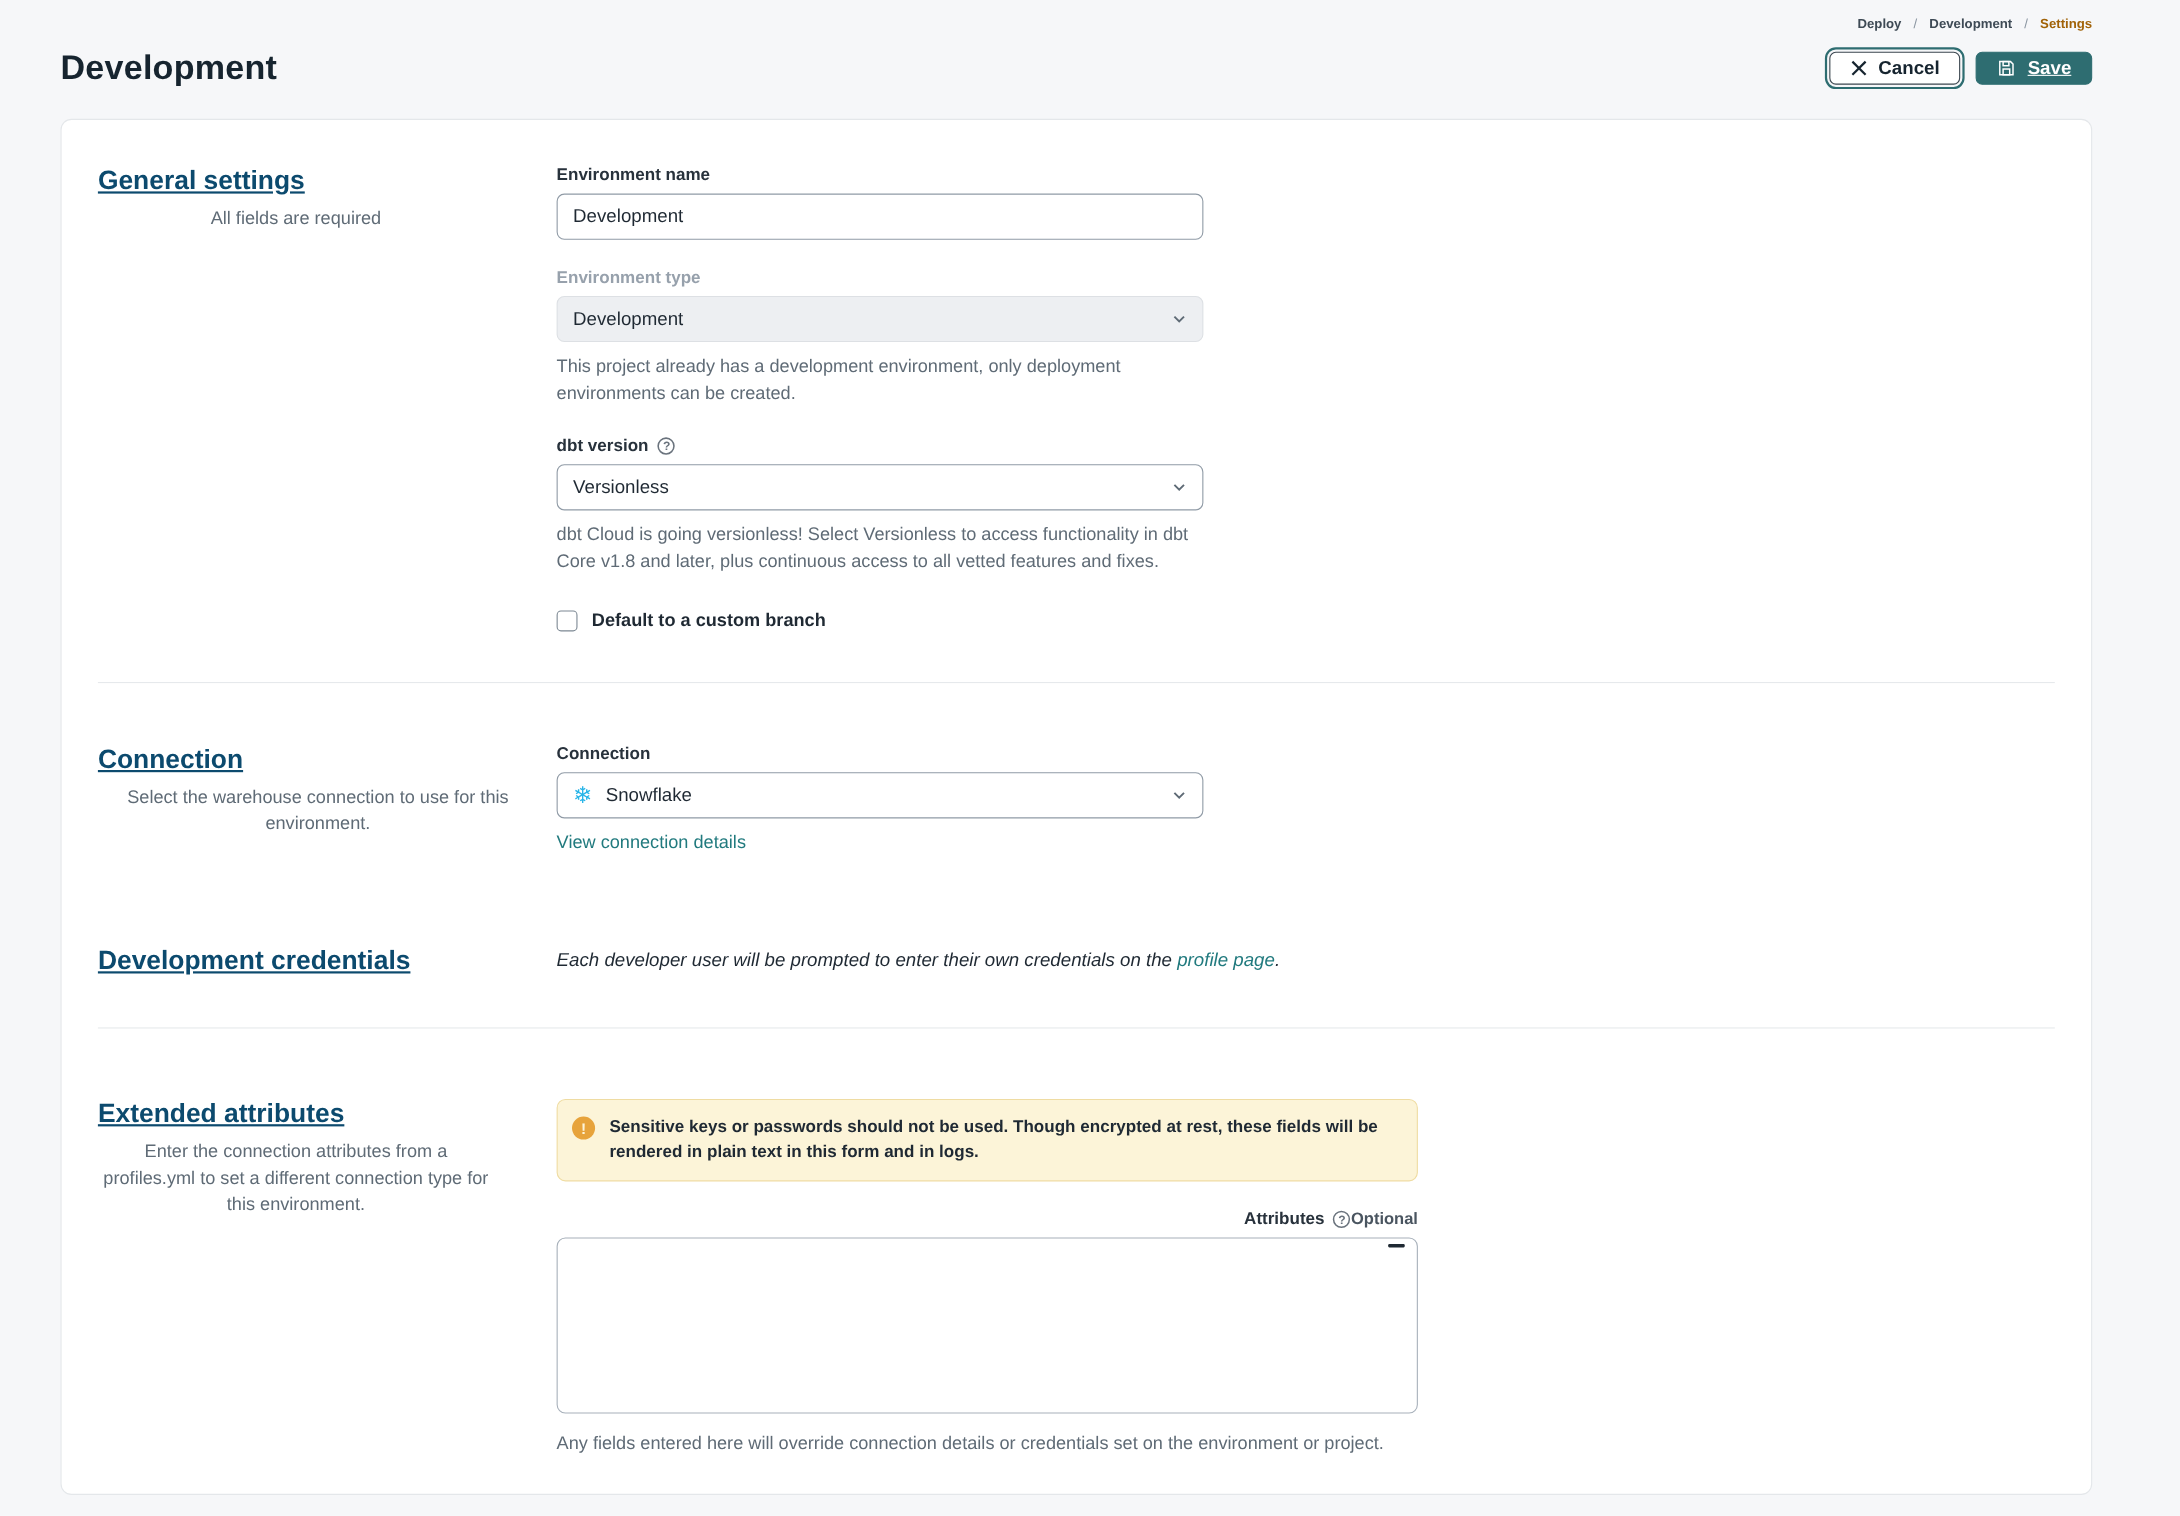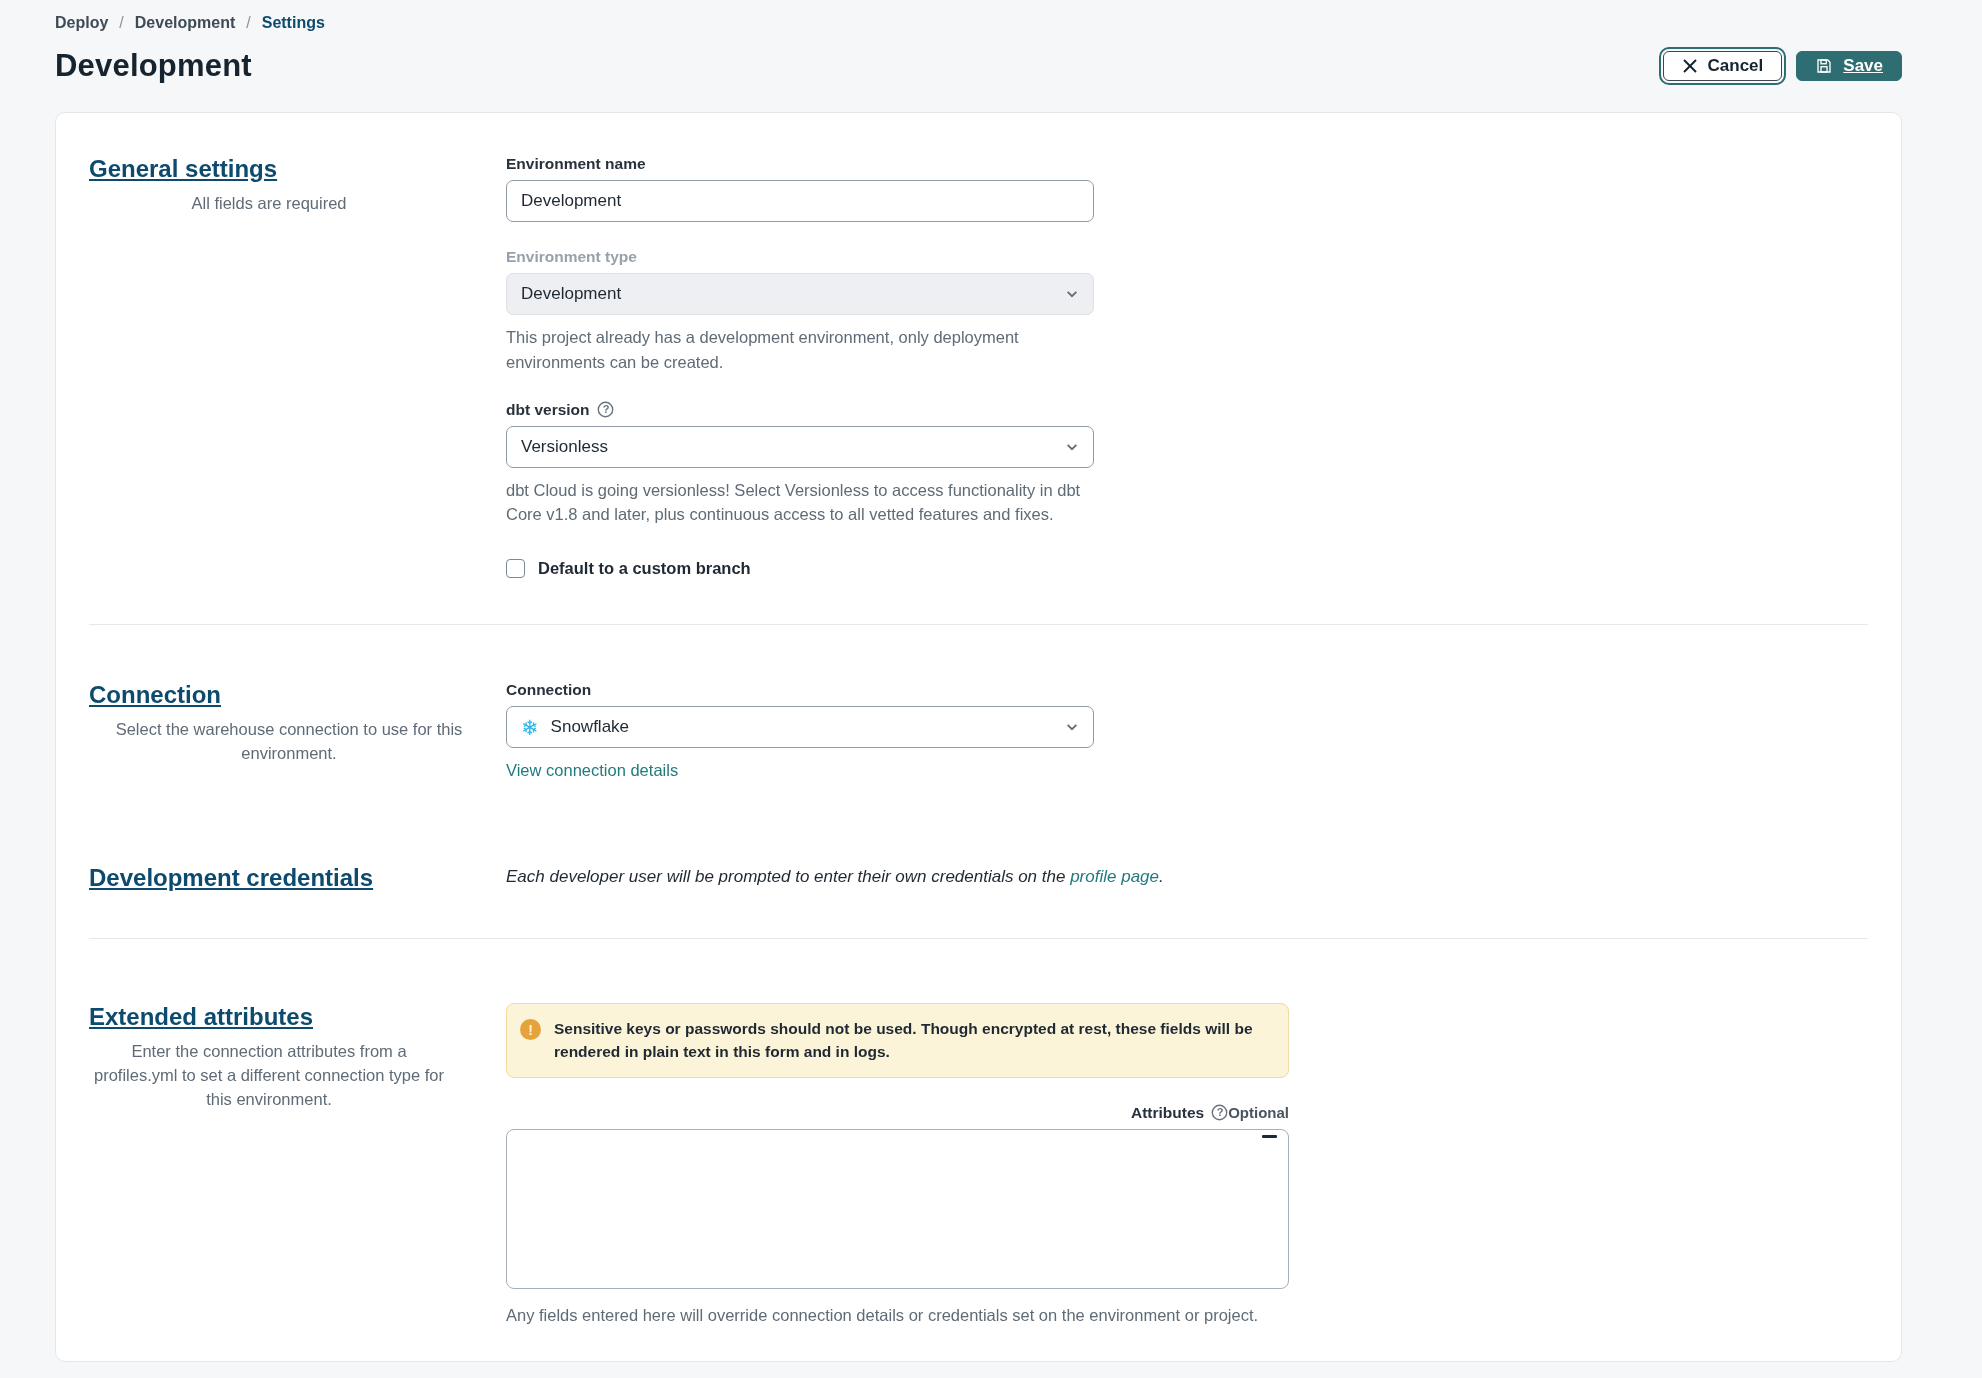--- a/index.html
+++ b/index.html
@@ -7,24 +7,24 @@
   body {
     height: 1378px;
     overflow: hidden;
     background: #f6f7f9;
     font-family: "Liberation Sans", sans-serif;
     color: #1f2933;
   }
   .page { padding: 12px 80px 0 55px; }
 
   
-  .breadcrumb { display:flex; align-items:center; gap:11px; font-size:16px; font-weight:600; color:#3e4a55; padding-top:2px; }
+  .breadcrumb { display:flex; align-items:center; gap:11px; font-size:12px; font-weight:600; color:#3e4a55; padding-top:2px;justify-content:flex-end; }
   .breadcrumb .crumb-link { cursor:pointer; }
   .breadcrumb .sep { color:#8a95a1; font-weight:400; }
-  .breadcrumb .current { color:#0c4a6e; font-weight:700; }
+  .breadcrumb .current { color:#a16207; font-weight:700; }
 
   
   .title-row { display:flex; align-items:center; justify-content:space-between; margin-top:16px; }
   .page-title { font-size:31px; font-weight:700; color:#16242f; letter-spacing:.2px; }
   .actions { display:flex; align-items:center; gap:14px; }
   .btn { display:inline-flex; align-items:center; gap:10px; font-size:17px; font-weight:700;
          border-radius:6px; padding:0 18px; height:30px; cursor:pointer; border:1px solid transparent;
          font-family:"Liberation Sans",sans-serif; }
   .btn-cancel { background:#fff; color:#16242f; border:1px solid #3b464f;
                 outline:2px solid #2e6d71; outline-offset:2px; }

